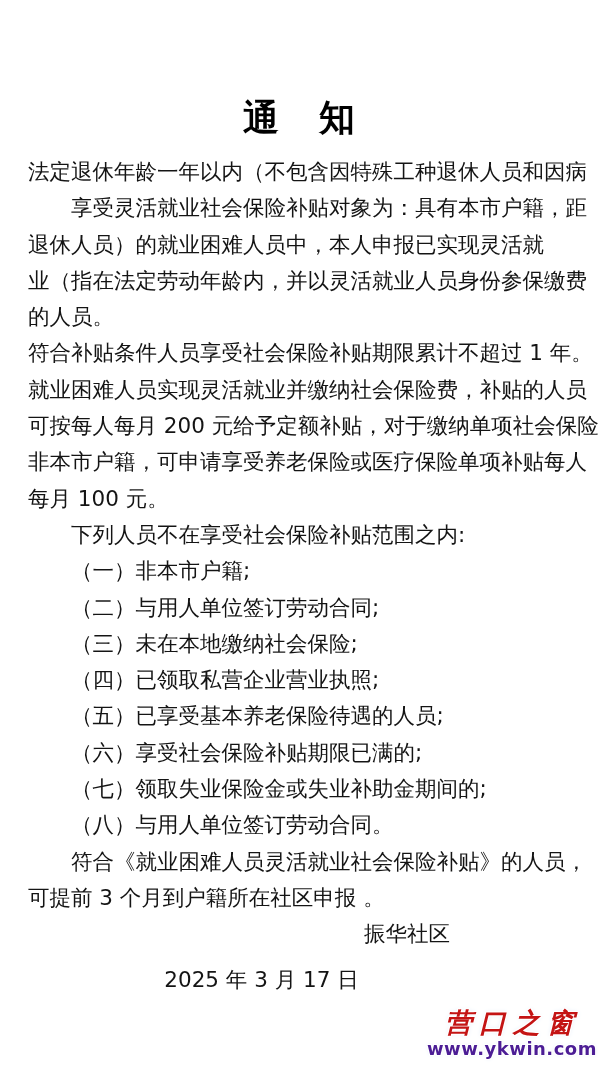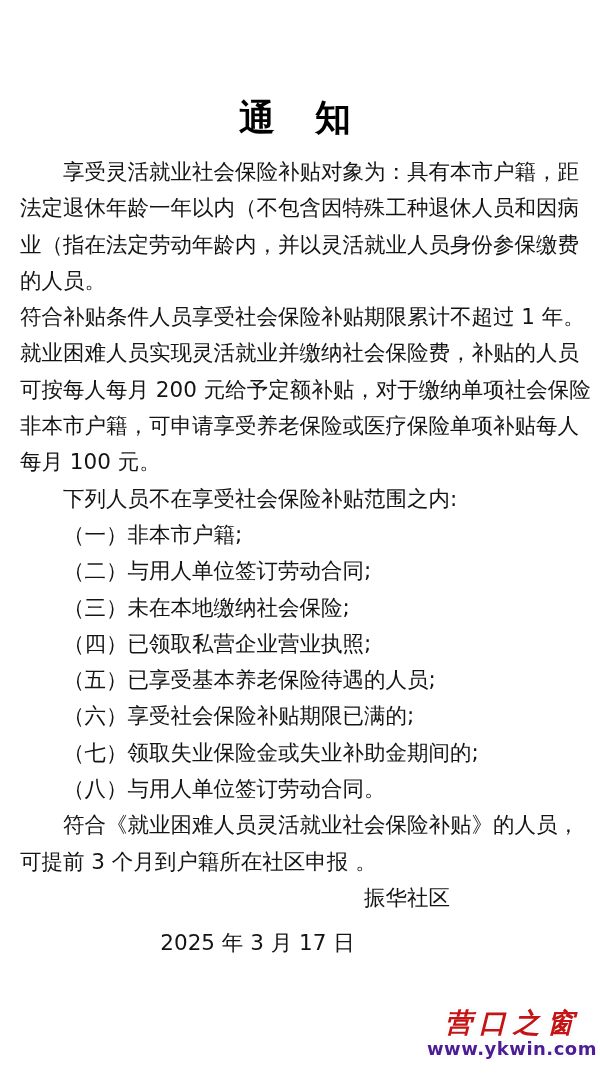--- a/index.html
+++ b/index.html
@@ -4,21 +4,21 @@
 <style>
   html, body { margin: 0; padding: 0; }
   body {
     width: 600px; height: 1080px;
     background: #ffffff;
     font-family: "DejaVu Sans", "Liberation Sans", sans-serif;
     color: #141414;
     position: relative;
     overflow: hidden;
   }
-  .page { padding: 96px 22px 0 20px; }
+  .page { padding: 96px 22px 0 28px; }
   .title {
     margin: 0 6px 14px 0;
     text-align: center;
     font-size: 36px;
     line-height: 44px;
     font-weight: 700;
     letter-spacing: 2px;
     color: #000000;
   }
   .line {
@@ -61,22 +61,23 @@
                  0 0 4px #dfe9f6;
   }
 </style>
 </head>
 <body>
 
 <div class="page">
   <h1 class="title">通　知</h1>
 
   <div>
+    <div class="line">法定退休年龄一年以内（不包含因特殊工种退休人员和因病</div>
     <div class="line indent">享受灵活就业社会保险补贴对象为：具有本市户籍，距</div>
-    <div class="line">法定退休年龄一年以内（不包含因特殊工种退休人员和因病</div>
+    <div class="line">退休人员）的就业困难人员中，本人申报已实现灵活就</div>
     <div class="line">业（指在法定劳动年龄内，并以灵活就业人员身份参保缴费</div>
     <div class="line">的人员。</div>
     <div class="line">符合补贴条件人员享受社会保险补贴期限累计不超过 1 年。</div>
     <div class="line">就业困难人员实现灵活就业并缴纳社会保险费，补贴的人员</div>
     <div class="line">可按每人每月 200 元给予定额补贴，对于缴纳单项社会保险</div>
     <div class="line">非本市户籍，可申请享受养老保险或医疗保险单项补贴每人</div>
     <div class="line">每月 100 元。</div>
     <div class="line indent">下列人员不在享受社会保险补贴范围之内:</div>
     <div class="line indent">（一）非本市户籍;</div>
     <div class="line indent">（二）与用人单位签订劳动合同;</div>

